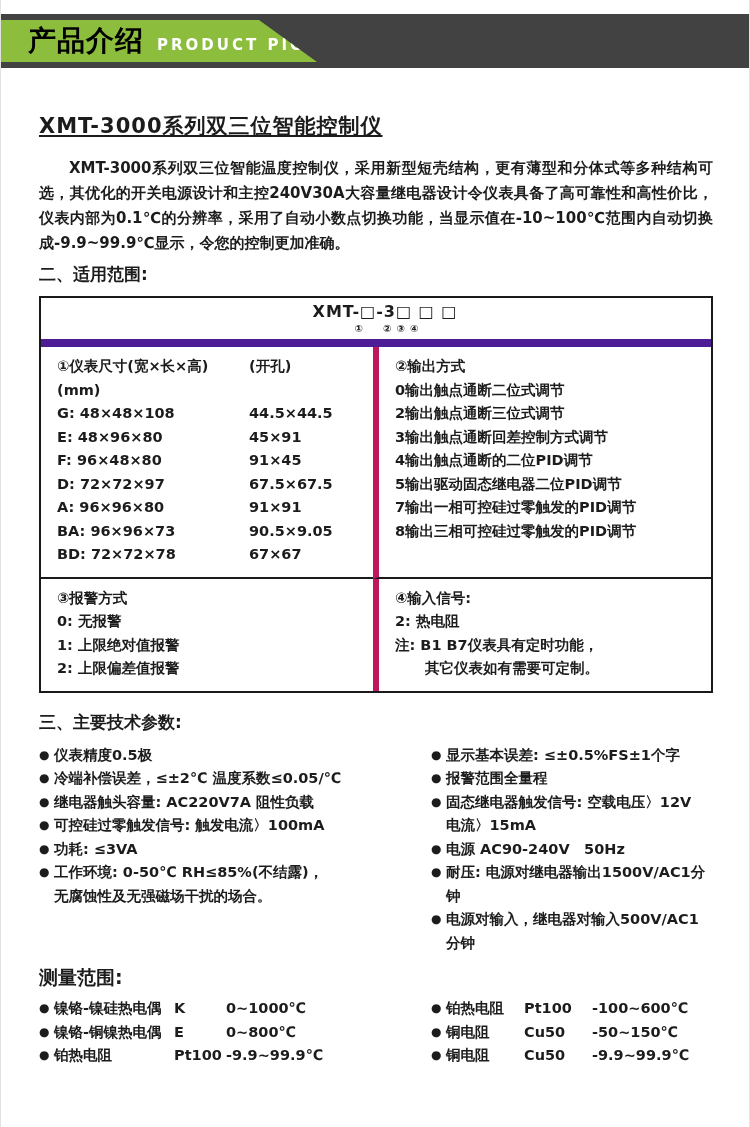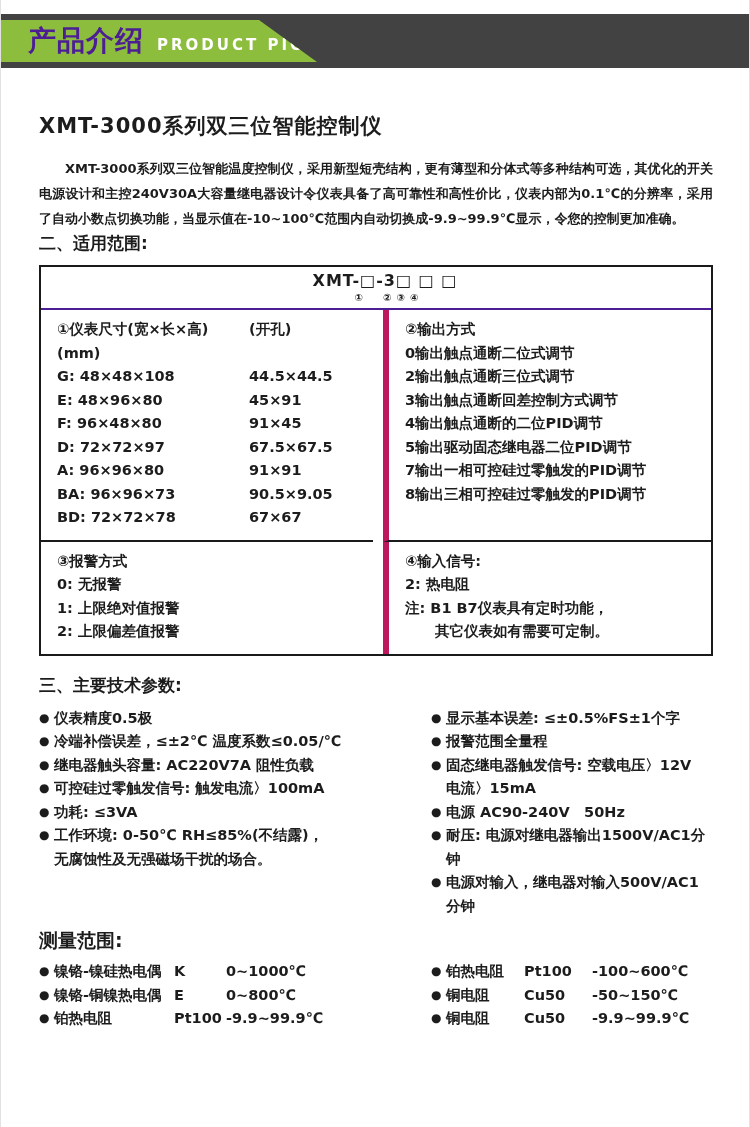--- a/index.html
+++ b/index.html
@@ -10,36 +10,36 @@
     border-left:1px solid #e2e2e2; border-right:1px solid #e2e2e2;
     overflow:hidden;
   }
   
   .banner-strip { position:absolute; top:14px; left:0; width:100%; height:54px; background:#424242; }
   .banner-ribbon {
     position:absolute; top:6px; left:0; width:316px; height:42px; background:#8cbd3d;
     clip-path:polygon(0 0, 258px 0, 316px 100%, 0 100%);
     display:flex; align-items:center;
   }
-  .banner-cn { font-size:28px; font-weight:bold; color:#4c1d95; margin-left:27px; letter-spacing:1px; white-space:nowrap; }
+  .banner-cn { font-size:28px; font-weight:bold; color:#000000; margin-left:27px; letter-spacing:1px; white-space:nowrap; }
   .banner-en { font-size:15px; font-weight:bold; color:#ffffff; margin-left:13px; margin-top:8px; letter-spacing:3px; white-space:nowrap; }
   
   .content { position:absolute; top:112px; left:38px; width:674px; }
-  .doc-title { font-size:21px; font-weight:bold; margin:0 0 16px 0; letter-spacing:1px; }
+  .doc-title { font-size:21px; font-weight:bold; margin:0 0 16px 0; letter-spacing:1px;text-decoration:underline; }
   .sec-head { font-size:17px; font-weight:bold; margin:0 0 10px 0; }
-  .usage-p { font-size:13px; font-weight:bold; line-height:25px; margin:0 0 1px 0; text-indent:2em; text-align:justify; }
+  .usage-p { font-size:15px; font-weight:bold; line-height:25px; margin:0 0 7px 0; text-indent:2em; text-align:justify; }
   
   .spec-table { border:2px solid #1a1a1a; margin:2px 0 18px 0; font-size:14.5px; font-weight:bold; }
-  .spec-header { text-align:center; border-bottom:2px solid #4c1d95; padding:4px 0 2px 18px; }
+  .spec-header { text-align:center; border-bottom:8px solid #4c1d95; padding:4px 0 2px 18px; }
   .model-wrap { display:inline-block; text-align:left; }
   .model-line { font-size:16px; letter-spacing:1px; }
   .circle-line { font-size:10px; line-height:16px; }
   .circle-line span { display:inline-block; }
   .c1 { margin-left:42px; } .c2 { margin-left:20px; } .c3 { margin-left:5px; } .c4 { margin-left:5px; }
-  .spec-body { display:grid; grid-template-columns:332px 1fr;gap:10px; }
+  .spec-body { display:grid; grid-template-columns:332px 1fr; }
   .cell { padding:8px 10px 10px 16px; line-height:23.5px; }
   .cell-r { border-left:6px solid #be185d; }
   .row-top .cell { border-bottom:2px solid #1a1a1a; }
   .dim-row { display:grid; grid-template-columns:192px 1fr; }
   .note-indent { padding-left:30px; }
   
   .params { display:flex; margin-bottom:10px; }
   .p-left { width:392px; }
   .p-right { flex:1; }
   .b-item { position:relative; padding-left:15px; font-size:14.5px; font-weight:bold; line-height:23.5px; }

